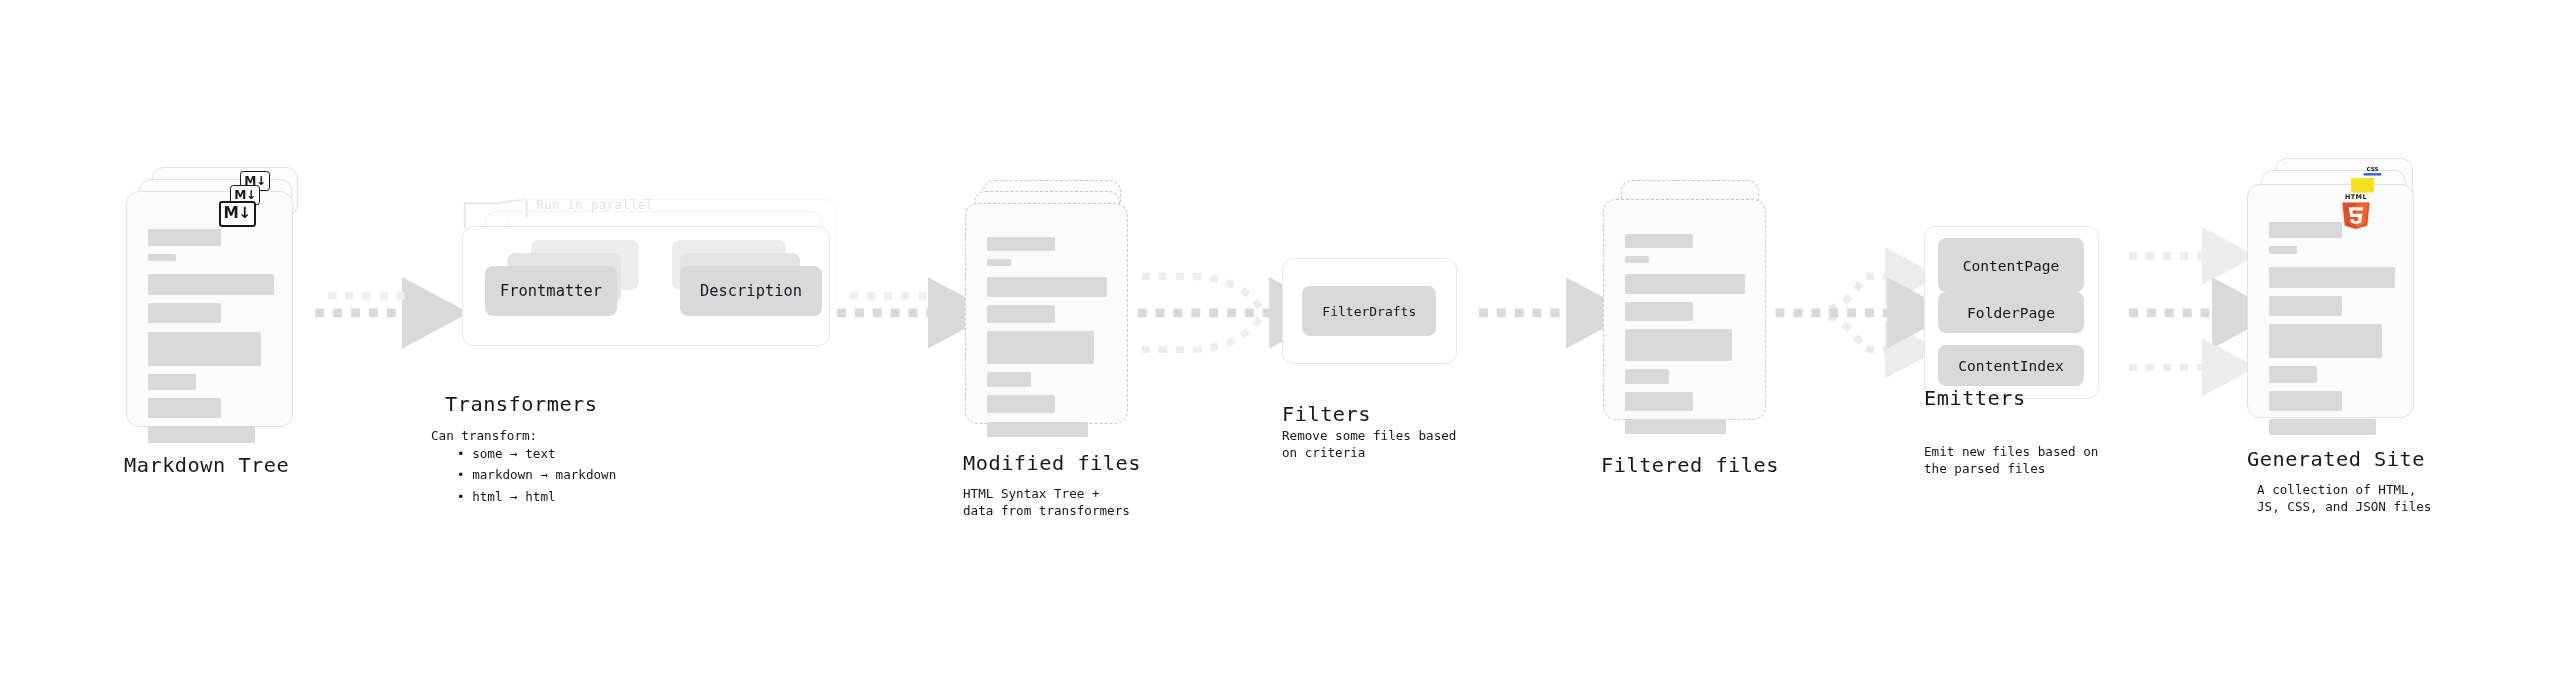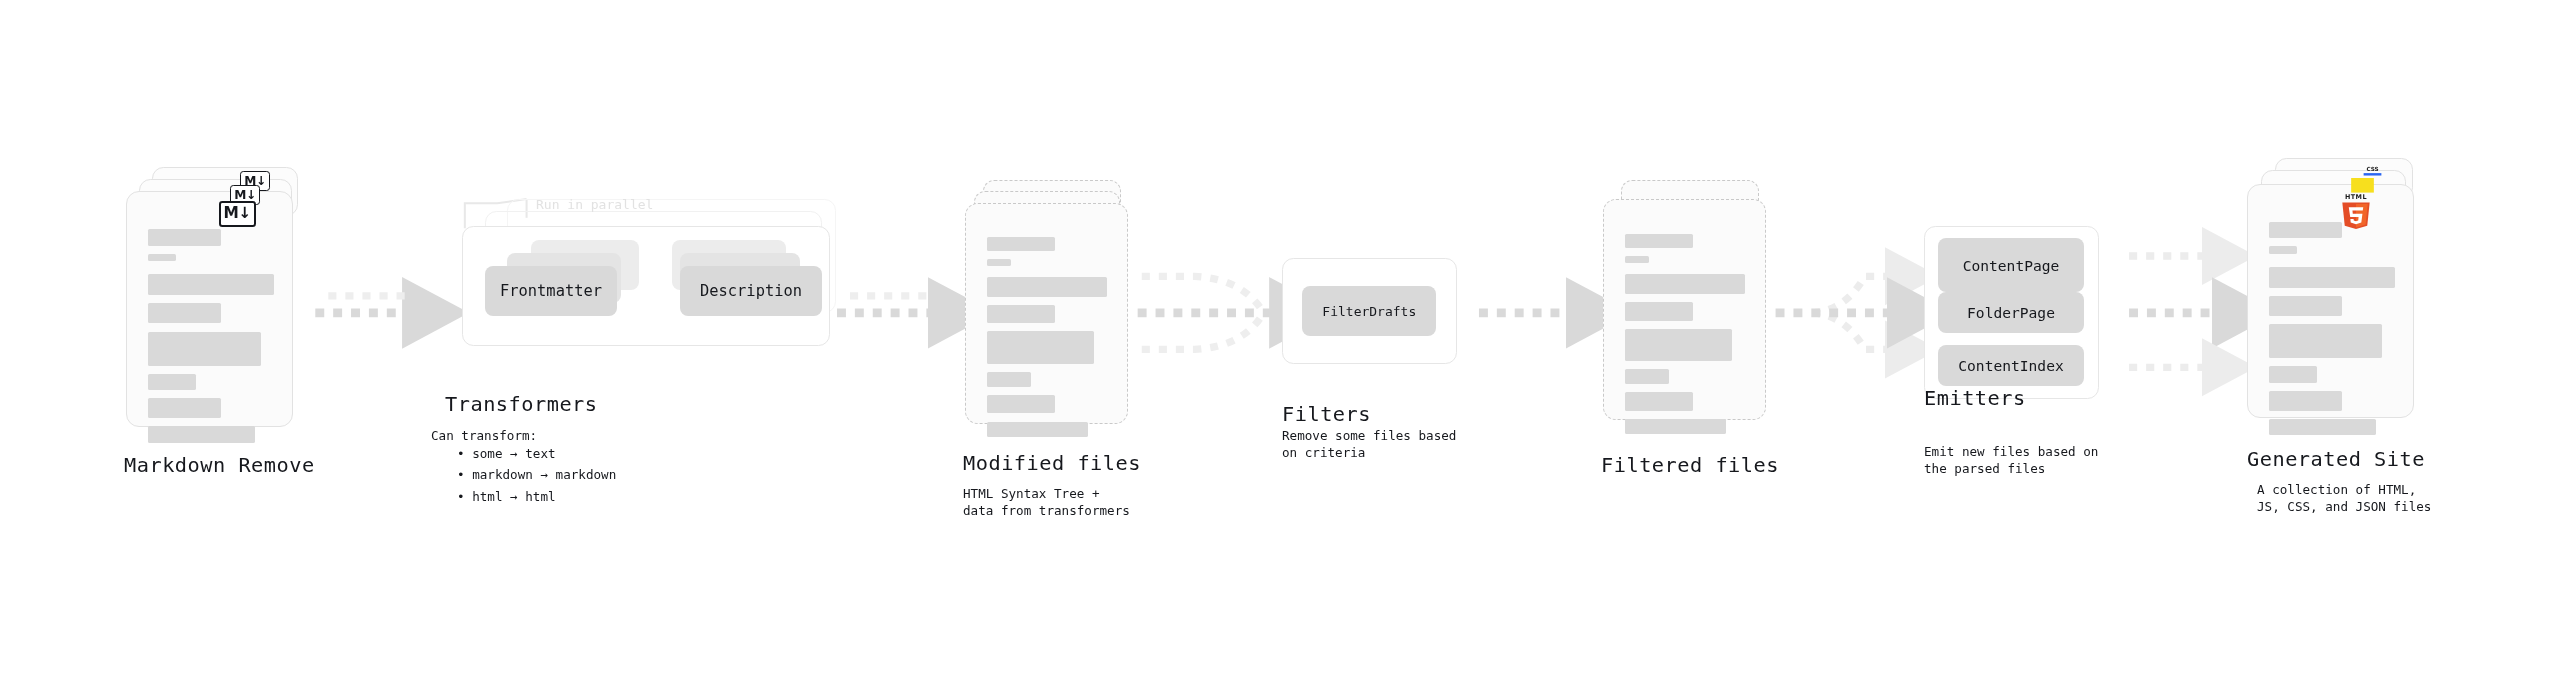--- a/index.html
+++ b/index.html
@@ -188,21 +188,21 @@
         <div class="ln" style="width:38%; height:16.3px;"></div>
         <div class="ln" style="width:58%; height:20.3px;"></div>
         <div class="ln" style="width:85%; height:16.3px;"></div>
       </div>
     </div>
 
     <div class="md-badge" style="left:114px; top:4.1px; width:28px; height:18px; font-size:12.2px; border-width:1.6px; opacity:1;">M↓</div>
     <div class="md-badge" style="left:104px; top:18px; width:28px; height:18px; font-size:12.2px; border-width:1.6px;">M↓</div>
     <div class="md-badge" style="left:93px; top:34px; width:32.5px; height:22px; font-size:15.4px; border-width:2.4px;">M↓</div>
   </div>
-  <div class="title" style="left:124px; top:453px;">Markdown Remove</div>
+  <div class="title" style="left:124px; top:453px;">Markdown Tree</div>
 
   <div class="node" style="left:462px; top:199px; width:382px; height:154px;">
 
     <div class="box layer2" style="left:45px; top:0px; width:329px; height:114px;"></div>
     <div class="box layer" style="left:23px; top:12.2px; width:337px; height:118px;"></div>
     <div class="box" style="left:0px; top:27px; width:368px; height:120px;"></div>
 
     <div class="chip g1" style="left:69px; top:41px; width:108px; height:50px;"></div>
     <div class="chip g2" style="left:45px; top:54px; width:114px; height:50px;"></div>
     <div class="chip" style="left:23px; top:67px; width:132px; height:50px; font-size:15.4px;">Frontmatter</div>

